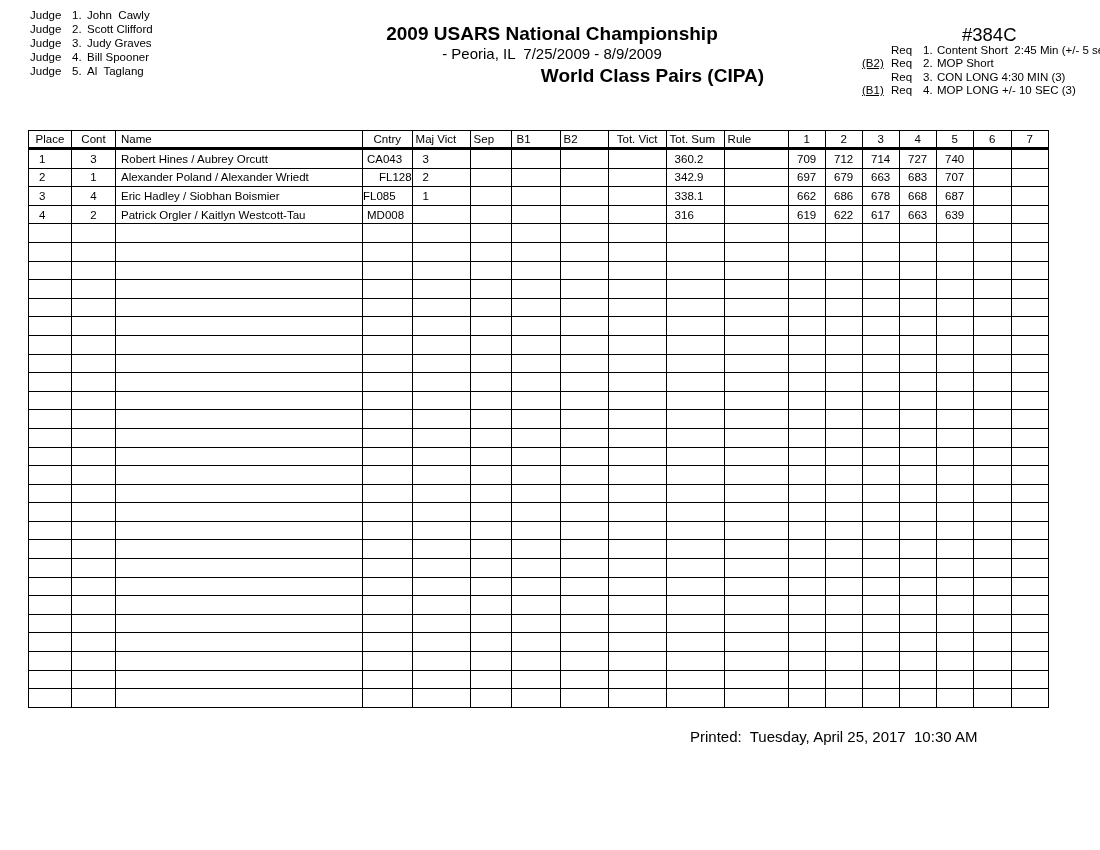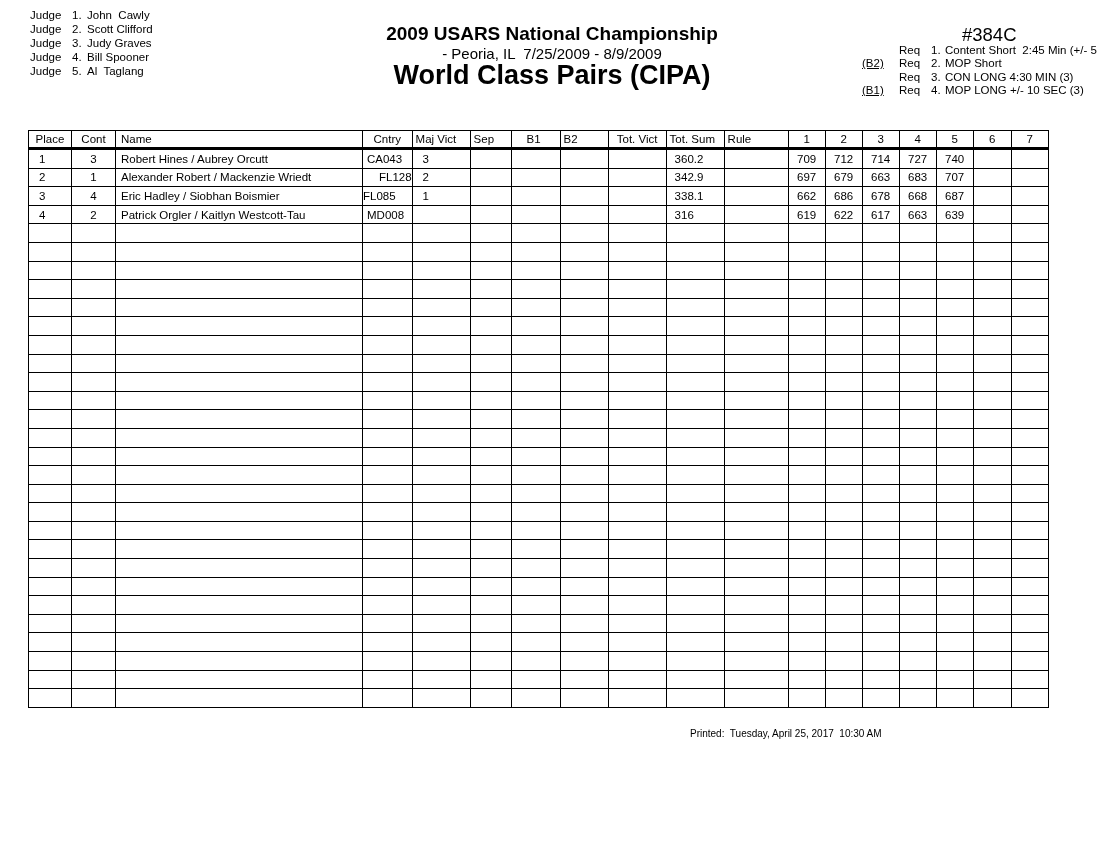--- a/index.html
+++ b/index.html
@@ -5,36 +5,36 @@
   html, body { margin:0; padding:0; background:#ffffff; }
   body { width:1100px; height:850px; position:relative; overflow:hidden;
          font-family:"Liberation Sans", sans-serif; color:#000; }
   .judges { position:absolute; left:30px; top:9px; font-size:11.5px; line-height:13.9px; }
   .judges .row span { display:inline-block; }
   .judges .lbl { width:42px; }
   .judges .num { width:15px; }
   .title-block { position:absolute; left:340px; top:22px; width:424px; text-align:center; }
   .t1 { font-size:19px; font-weight:bold; line-height:23px; }
   .t2 { font-size:15px; line-height:17px; }
-  .t3 { font-size:27px; font-weight:bold; line-height:27px; }
+  .t3 { font-size:19px; font-weight:bold; line-height:27px;text-align:right; }
   .t4 { font-size:17.5px; line-height:21px; }
   .event-no { position:absolute; left:962px; top:24px; font-size:18.5px; font-weight:normal; }
   .reqs { position:absolute; left:862px; top:44px; font-size:11.5px; line-height:13.4px; white-space:nowrap; width:238px; overflow:hidden; }
   .reqs .row span { display:inline-block; }
   .reqs .pre { width:29px;text-decoration:underline; }
-  .reqs .req { width:32px;margin-left:8px; }
+  .reqs .req { width:32px; }
   .reqs .num { width:14px; }
 
   table.results { position:absolute; left:28px; top:130px; border-collapse:collapse; table-layout:fixed; font-size:11.5px; }
   table.results th, table.results td { border:1.4px solid #000; height:17.6px; padding:0 0 0 5px; white-space:nowrap; overflow:hidden; font-weight:normal; text-align:left; }
   table.results thead th { border-bottom:3px solid #000; height:16px; }
   table.results th.c, table.results td.c { text-align:center; padding:0; }
   table.results td.ind { padding-left:10px; }
   table.results td.ind2 { padding-left:8px; }
-  .printed { position:absolute; left:690px; top:728px; font-size:10px; white-space:pre; }
+  .printed { position:absolute; left:690px; top:728px; font-size:15px; white-space:pre; }
 </style>
 </head>
 <body>
 
 <div class="judges">
   <div class="row"><span class="lbl">Judge</span><span class="num">1.</span><span style="white-space:pre">John  Cawly</span></div>
   <div class="row"><span class="lbl">Judge</span><span class="num">2.</span><span style="white-space:pre">Scott Clifford</span></div>
   <div class="row"><span class="lbl">Judge</span><span class="num">3.</span><span style="white-space:pre">Judy Graves</span></div>
   <div class="row"><span class="lbl">Judge</span><span class="num">4.</span><span style="white-space:pre">Bill Spooner</span></div>
   <div class="row"><span class="lbl">Judge</span><span class="num">5.</span><span style="white-space:pre">Al  Taglang</span></div>
@@ -77,21 +77,21 @@
       <col style="width:37px">
   </colgroup>
   <thead>
     <tr>
       <th class="c">Place</th>
       <th class="c">Cont</th>
       <th>Name</th>
       <th class="c">Cntry</th>
       <th style="padding-left:3px">Maj Vict</th>
       <th style="padding-left:3px">Sep</th>
-      <th style="padding-left:15px">B1</th>
+      <th style="padding-left:5px">B1</th>
       <th style="padding-left:3px">B2</th>
       <th class="c">Tot. Vict</th>
       <th style="padding-left:3px">Tot. Sum</th>
       <th style="padding-left:3px">Rule</th>
       <th class="c">1</th>
       <th class="c">2</th>
       <th class="c">3</th>
       <th class="c">4</th>
       <th class="c">5</th>
       <th class="c">6</th>
@@ -115,21 +115,21 @@
       <td class="c">712</td>
       <td class="c">714</td>
       <td class="c">727</td>
       <td class="c">740</td>
       <td class="c"></td>
       <td class="c"></td>
     </tr>
     <tr>
       <td class="ind">2</td>
       <td class="c">1</td>
-      <td>Alexander Robert / Mackenzie Wriedt</td>
+      <td>Alexander Poland / Alexander Wriedt</td>
       <td style="padding-left:16px">FL128</td>
       <td class="ind">2</td>
       <td></td>
       <td></td>
       <td></td>
       <td></td>
       <td class="ind2">342.9</td>
       <td></td>
       <td class="c">697</td>
       <td class="c">679</td>

